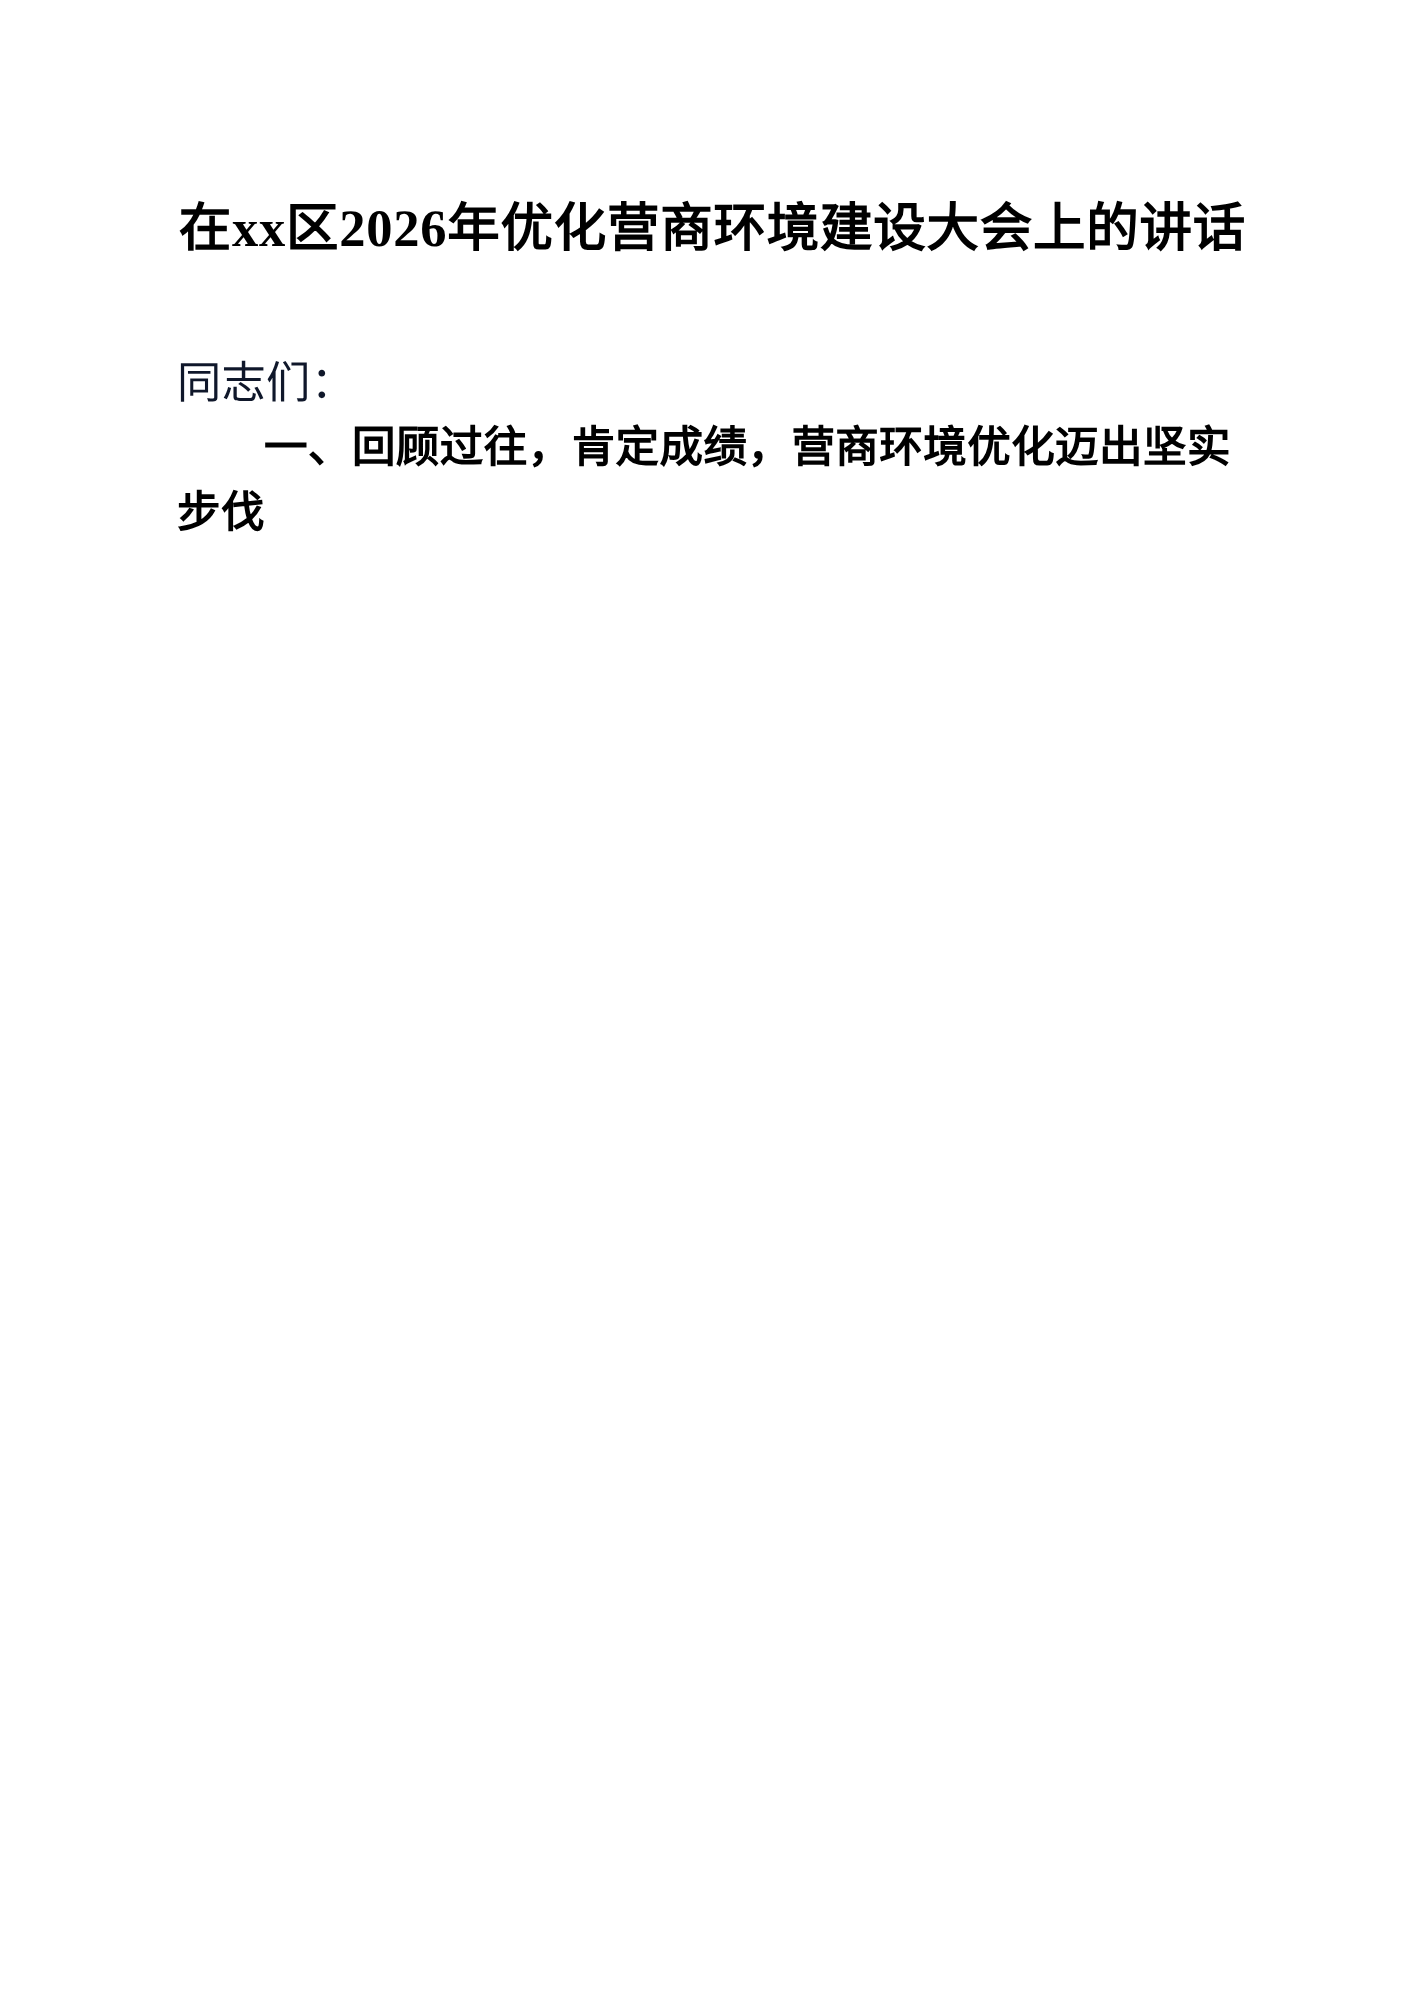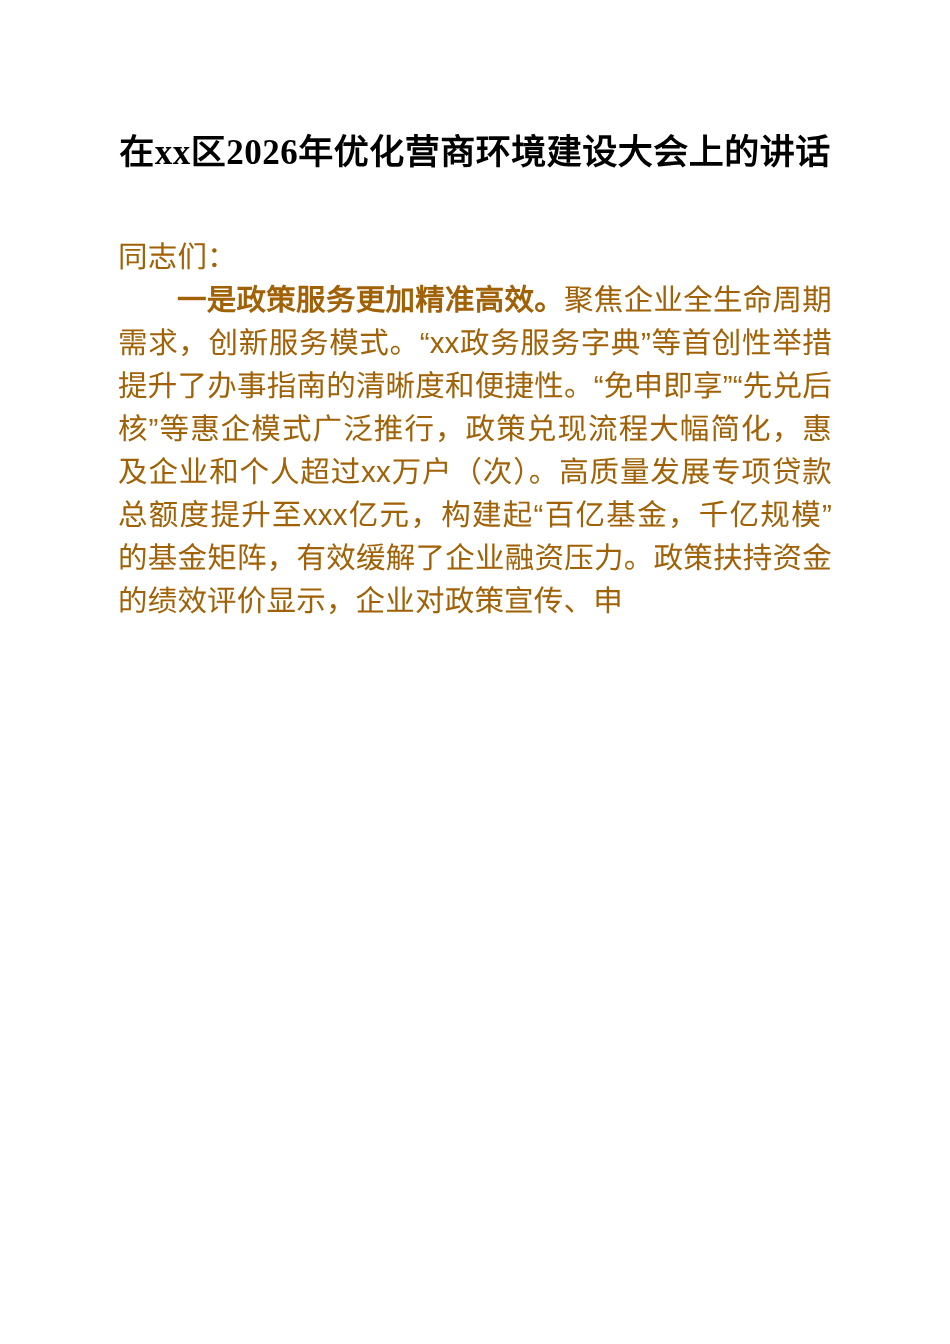--- a/index.html
+++ b/index.html
@@ -33,24 +33,24 @@
     line-height: 50px;
     color: #000000;
     text-align: center;
     margin: 0;
     padding-top: 128px;
     letter-spacing: 0.5px;
   }
 
   
   .para {
-    font-family: Liberation Sans, sans-serif;
+    font-family: Liberation Serif, serif;
     font-size: 29.5px;
     line-height: 43px;
-    color: #a16207;
+    color: #0f172a;
     margin: 0;
     text-align: justify;
     text-justify: inter-ideograph;
     letter-spacing: 0.2px;
     font-style: normal;
   }
 
   .para-indent {
     text-indent: 2em;
   }
@@ -87,18 +87,18 @@
 <div class="page">
   <div class="doc-body">
 
     <h1 class="doc-title">在xx区2026年优化营商环境建设大会上的讲话</h1>
 
     <div class="after-title"></div>
 
     <p class="para salutation">同志们：</p>
 
 
+    <p class="section-heading">一、回顾过往，肯定成绩，营商环境优化迈出坚实步伐</p>
 
 
-    <p class="para para-indent"><span class="lead-bold">一是政策服务更加精准高效。</span><span>聚焦企业全生命周期需求，创新服务模式。“xx政务服务字典”等首创性举措提升了办事指南的清晰度和便捷性。“免申即享”“先兑后核”等惠企模式广泛推行，政策兑现流程大幅简化，惠及企业和个人超过xx万户（次）。高质量发展专项贷款总额度提升至xxx亿元，构建起“百亿基金，千亿规模”的基金矩阵，有效缓解了企业融资压力。政策扶持资金的绩效评价显示，企业对政策宣传、申</span></p>
 
   </div>
 </div>
 
 </body></html>

